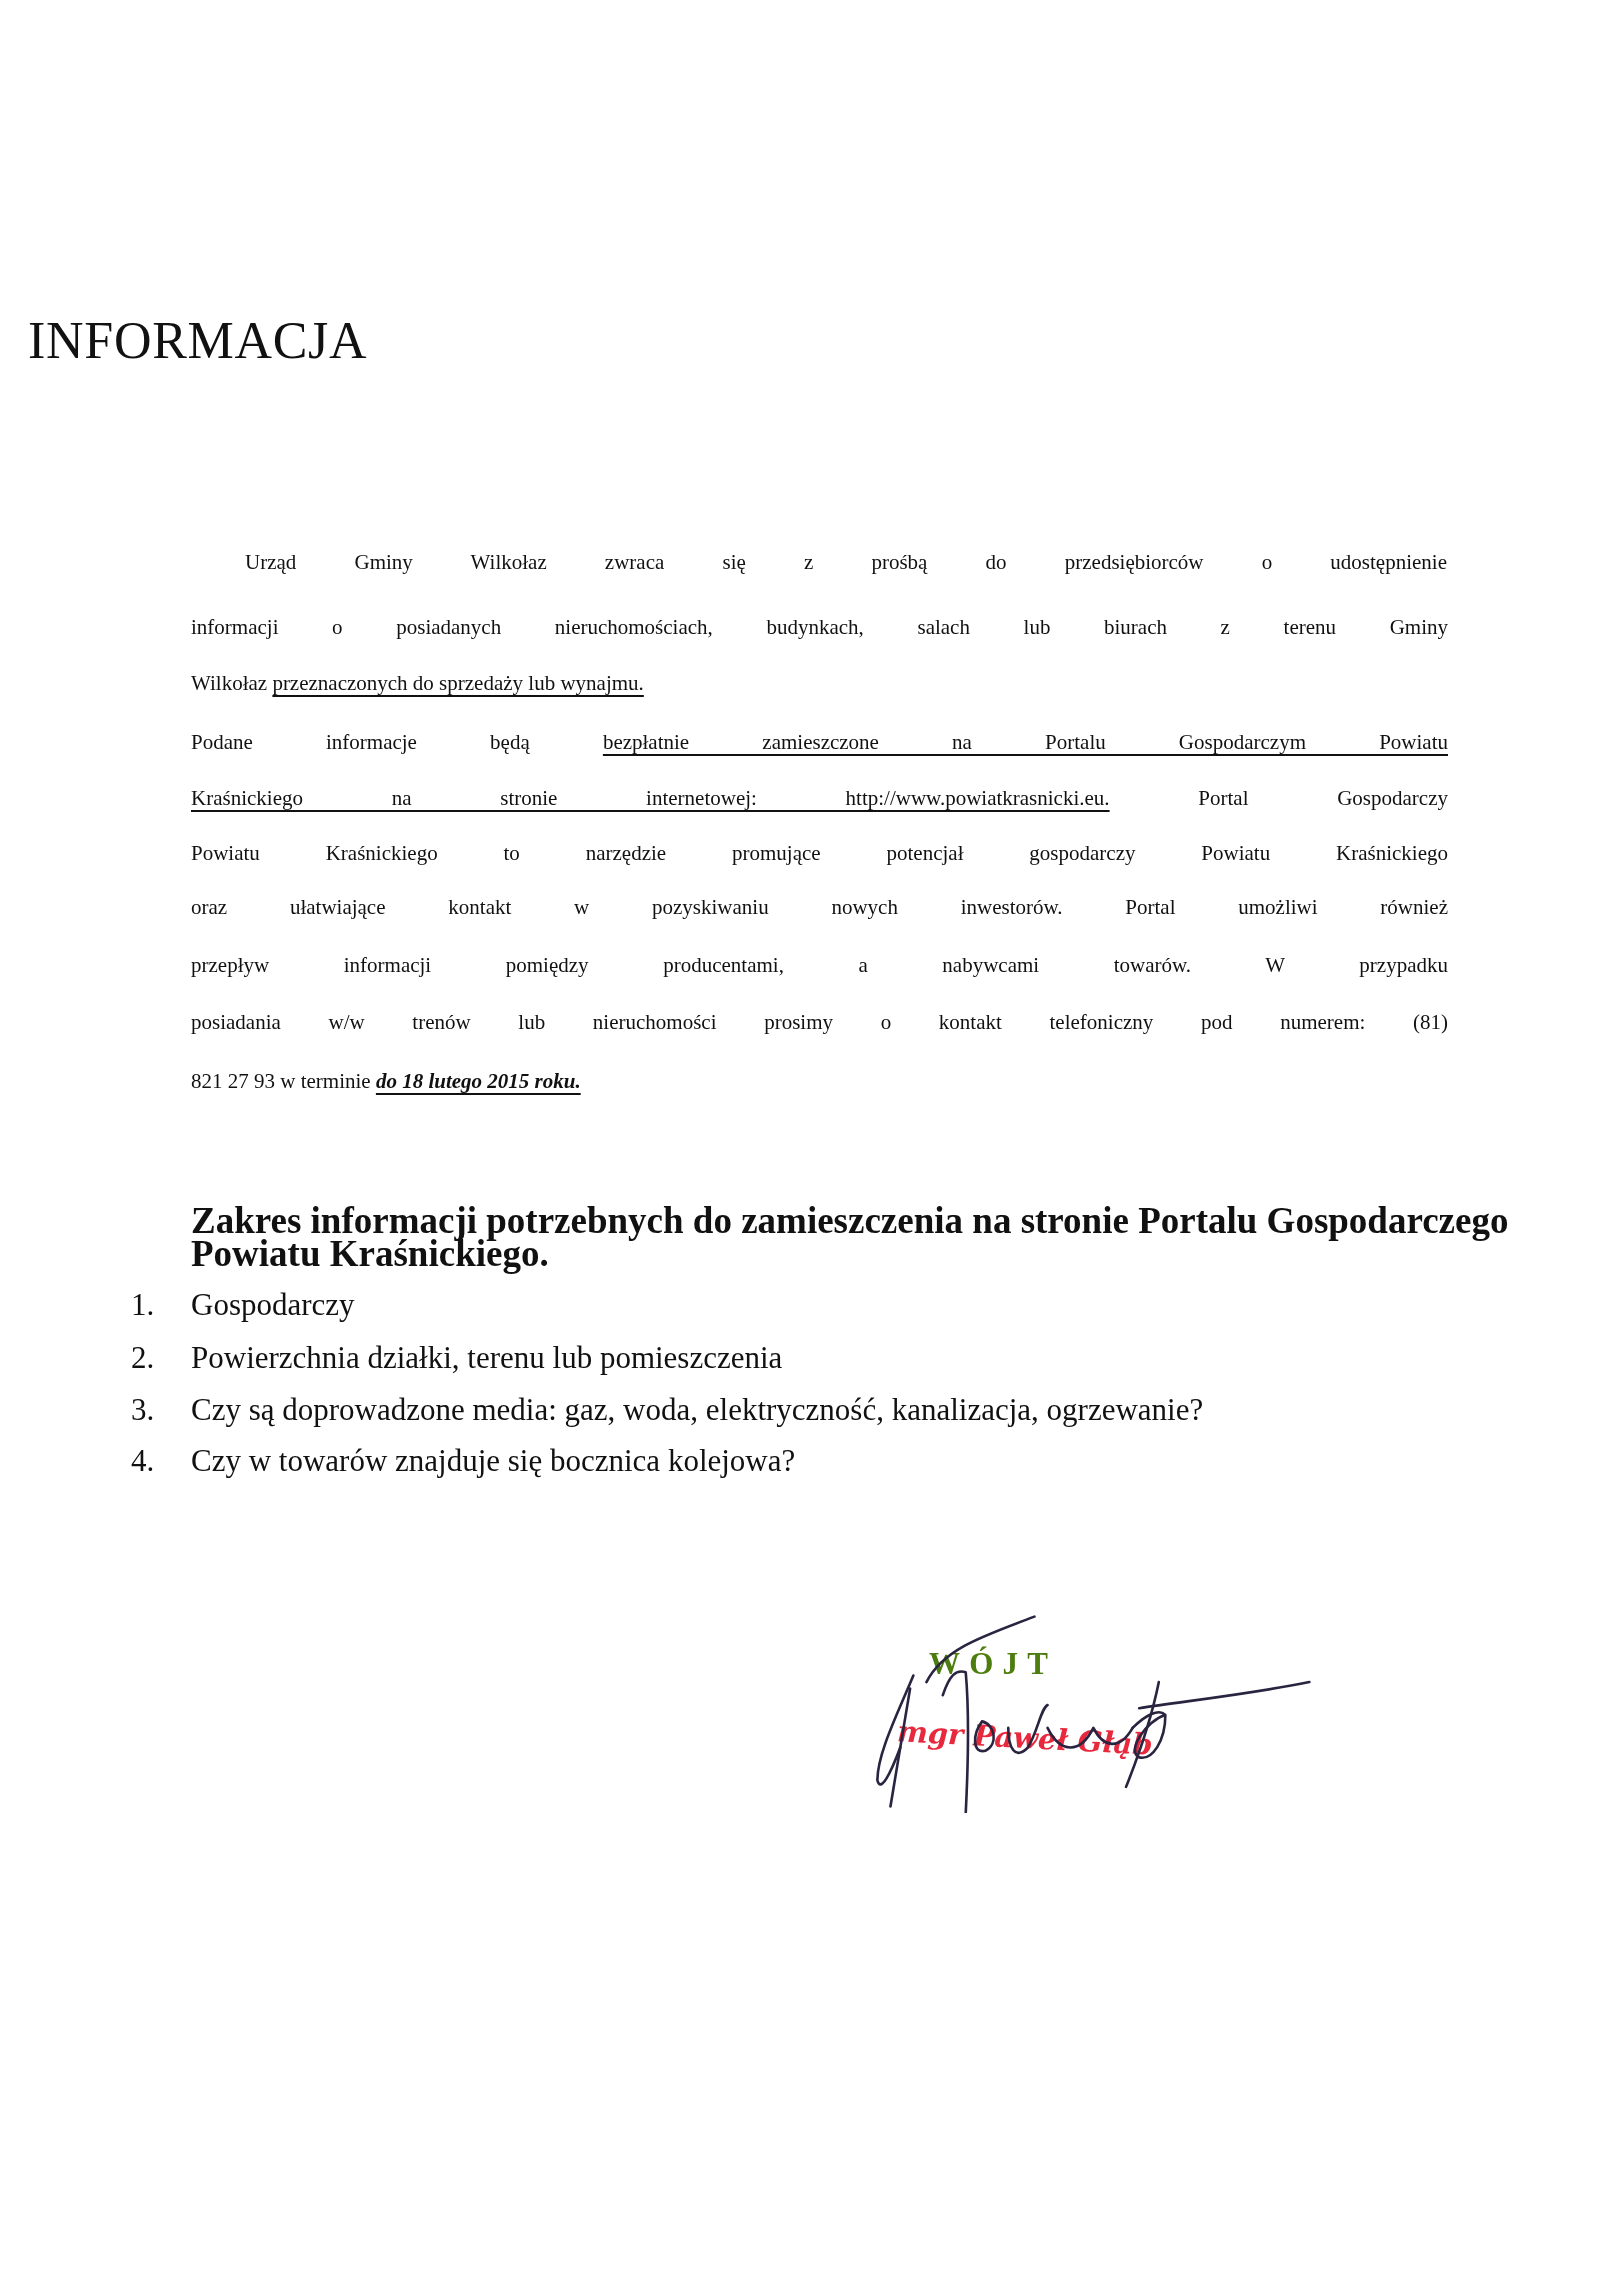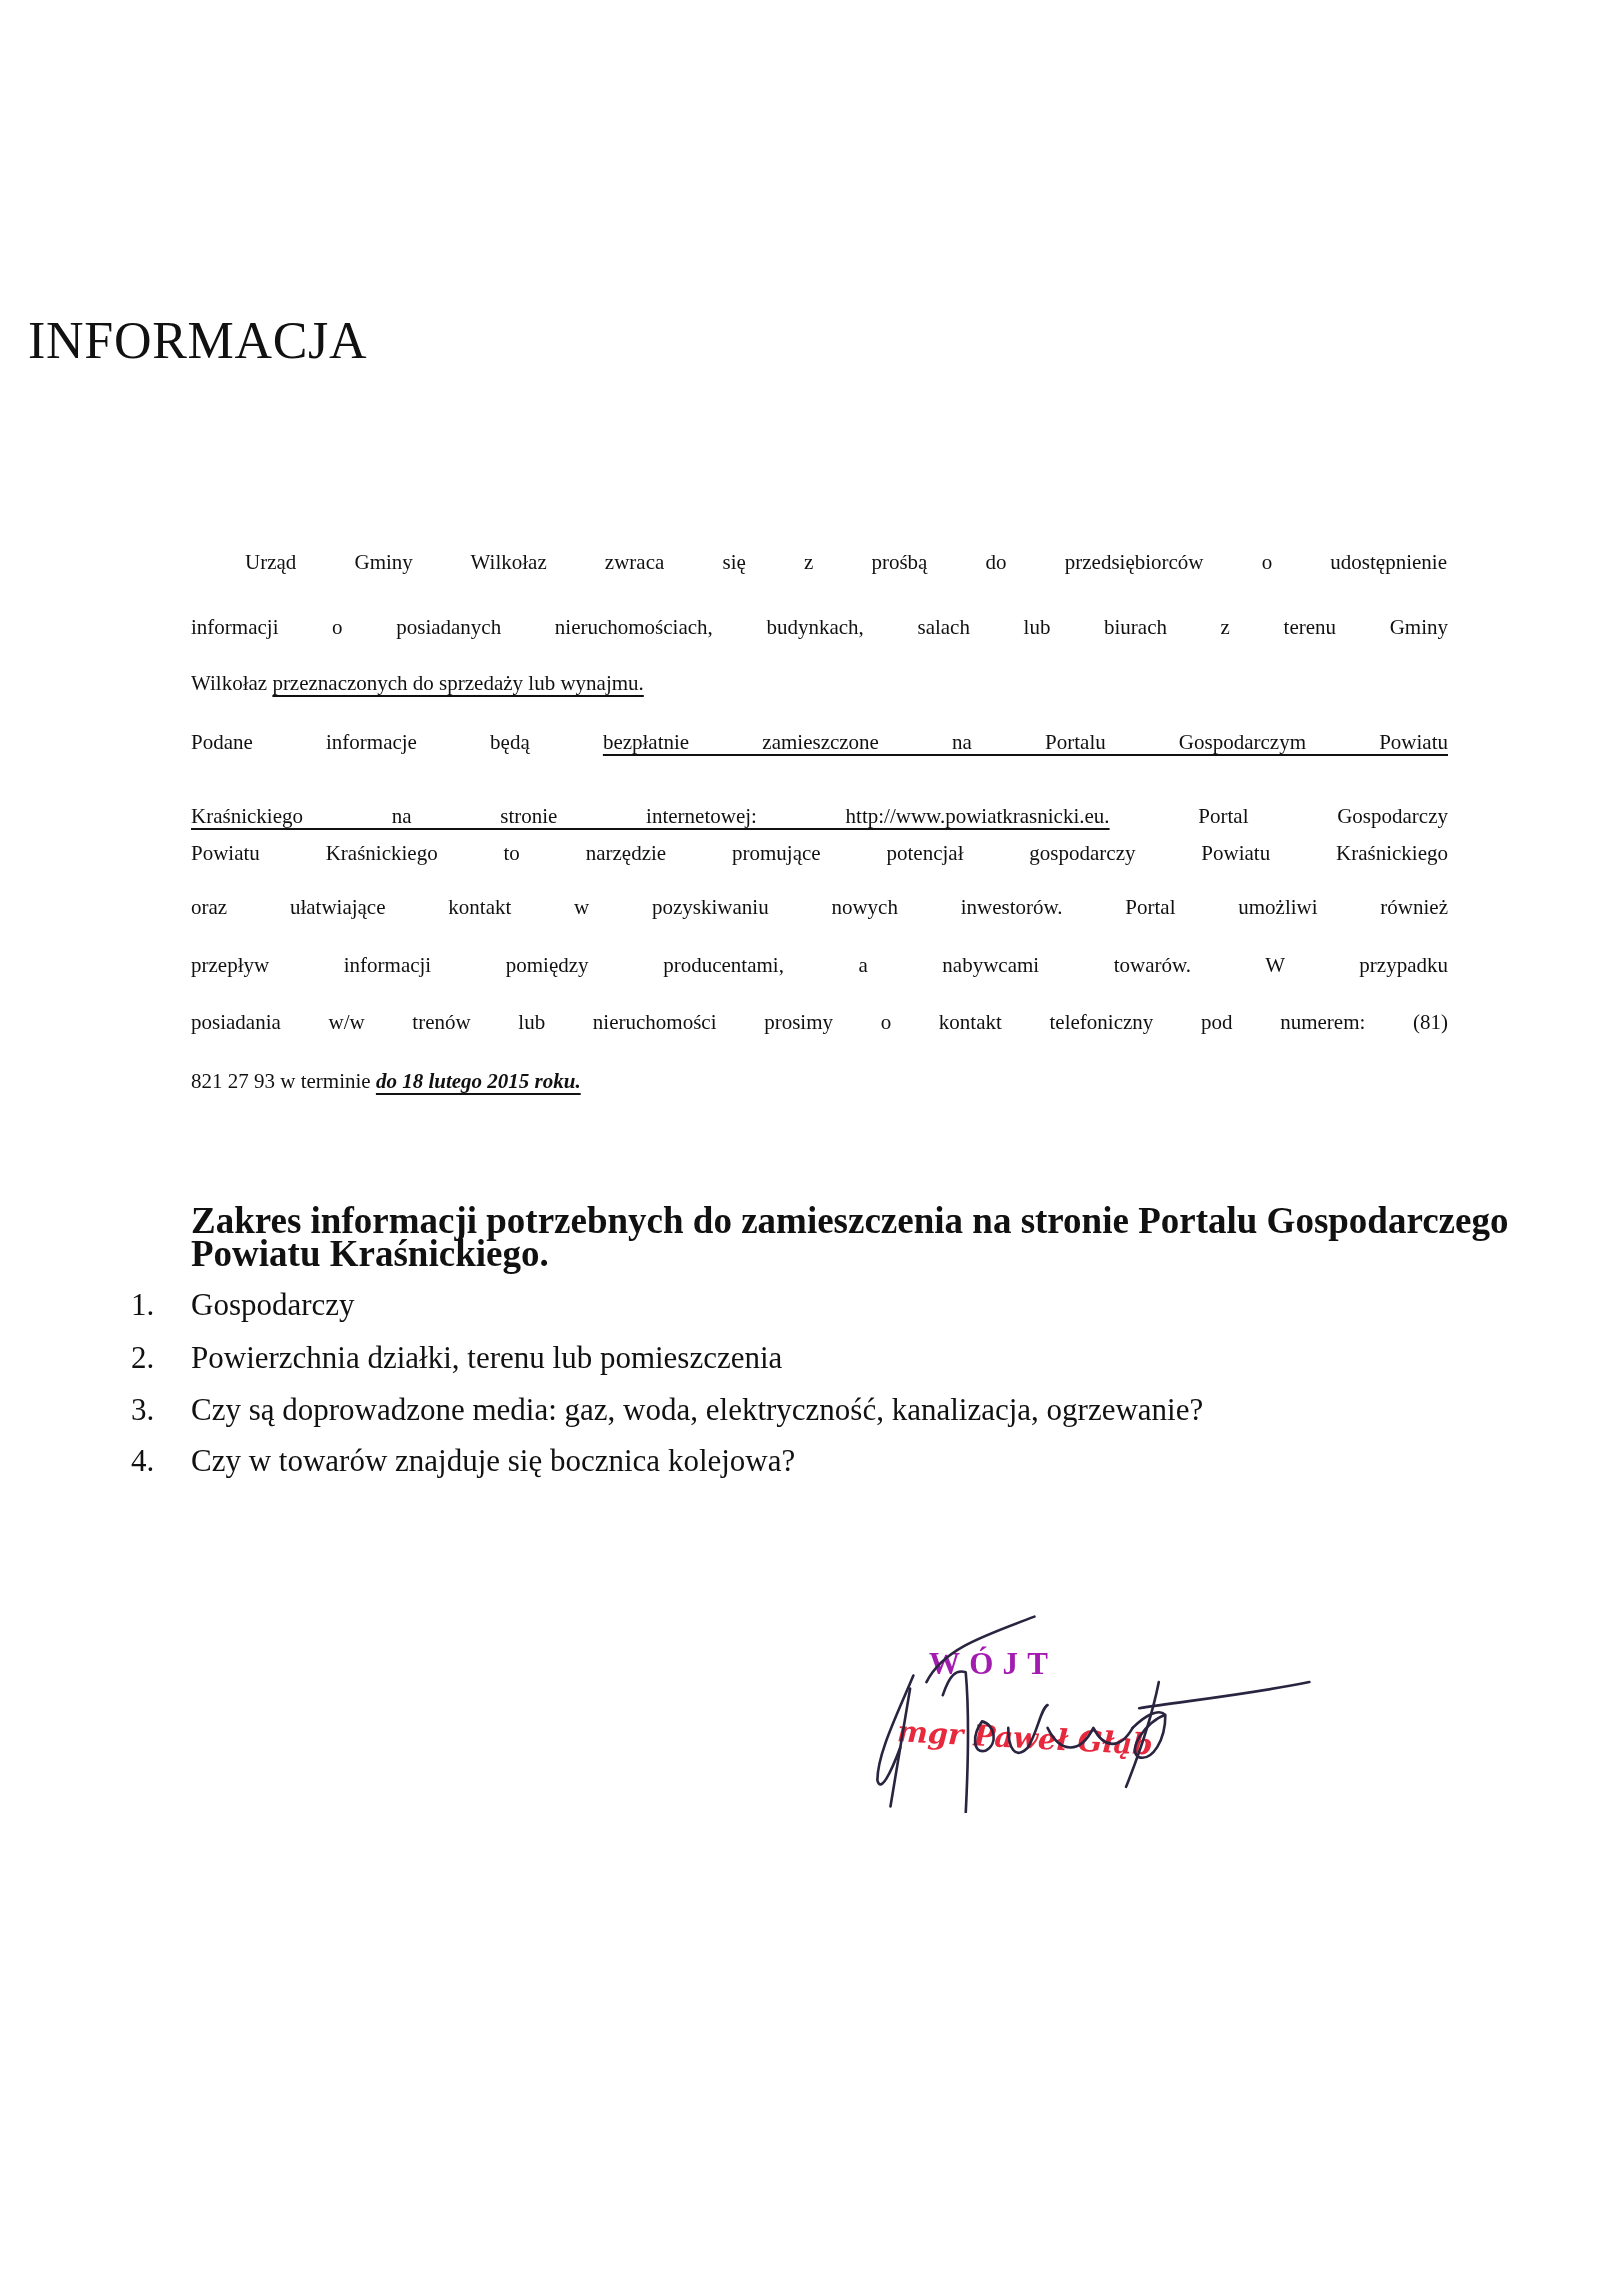--- a/index.html
+++ b/index.html
@@ -11,21 +11,21 @@
           white-space: nowrap; }
   .just { text-align: justify; text-align-last: justify; white-space: normal; height: 39px; overflow: hidden; }
   .indent { left: 245px; width: 1202px; }
   .u { text-decoration: underline; text-decoration-thickness: 2px; text-underline-offset: 5.2px; }
   .b { font-weight: bold; font-style: italic; }
   .heading { position: absolute; left: 191px; font-size: 37px; font-weight: bold; line-height: 33px; }
   .li { position: absolute; left: 131px; font-size: 31px; line-height: 39px; white-space: nowrap; }
   .li .num { display: inline-block; width: 60px; }
   .sig { position: absolute; left: 851px; top: 1597px; width: 524px; height: 216px; }
   .stamp-title { position: absolute; left: 929px; top: 1646px; font-family: "Liberation Serif", serif;
-                 font-weight: bold; font-size: 31px; letter-spacing: 9.2px; color: #a21caf; }
+                 font-weight: bold; font-size: 31px; letter-spacing: 9.2px; color: #4d7c0f; }
   .stamp-name { position: absolute; left: 897px; top: 1721px; font-family: "DejaVu Serif", serif;
                 font-weight: bold; font-style: italic; font-size: 29px; color: #e8283c; transform: rotate(3deg); }
 </style>
 </head>
 <body>
 
 <div>
 
   <div class="title">INFORMACJA</div>
 
@@ -35,21 +35,21 @@
     </div>
     <div class="line just" style="top:608px">
       <span>informacji o posiadanych nieruchomościach, budynkach, salach lub biurach z terenu Gminy</span>
     </div>
     <div class="line" style="top:664px">
       <span>Wilkołaz </span><span class="u">przeznaczonych do sprzedaży lub wynajmu.</span>
     </div>
     <div class="line just" style="top:723px">
       <span>Podane informacje będą </span><span class="u">bezpłatnie zamieszczone na Portalu Gospodarczym Powiatu</span>
     </div>
-    <div class="line just" style="top:797px">
+    <div class="line just" style="top:779px">
       <span class="u">Kraśnickiego na stronie internetowej: http://www.powiatkrasnicki.eu.</span><span> Portal Gospodarczy</span>
     </div>
     <div class="line just" style="top:834px">
       <span>Powiatu Kraśnickiego to narzędzie promujące potencjał gospodarczy Powiatu Kraśnickiego</span>
     </div>
     <div class="line just" style="top:888px">
       <span>oraz ułatwiające kontakt w pozyskiwaniu nowych inwestorów. Portal umożliwi również</span>
     </div>
     <div class="line just" style="top:946px">
       <span>przepływ informacji pomiędzy producentami, a nabywcami towarów. W przypadku</span>

